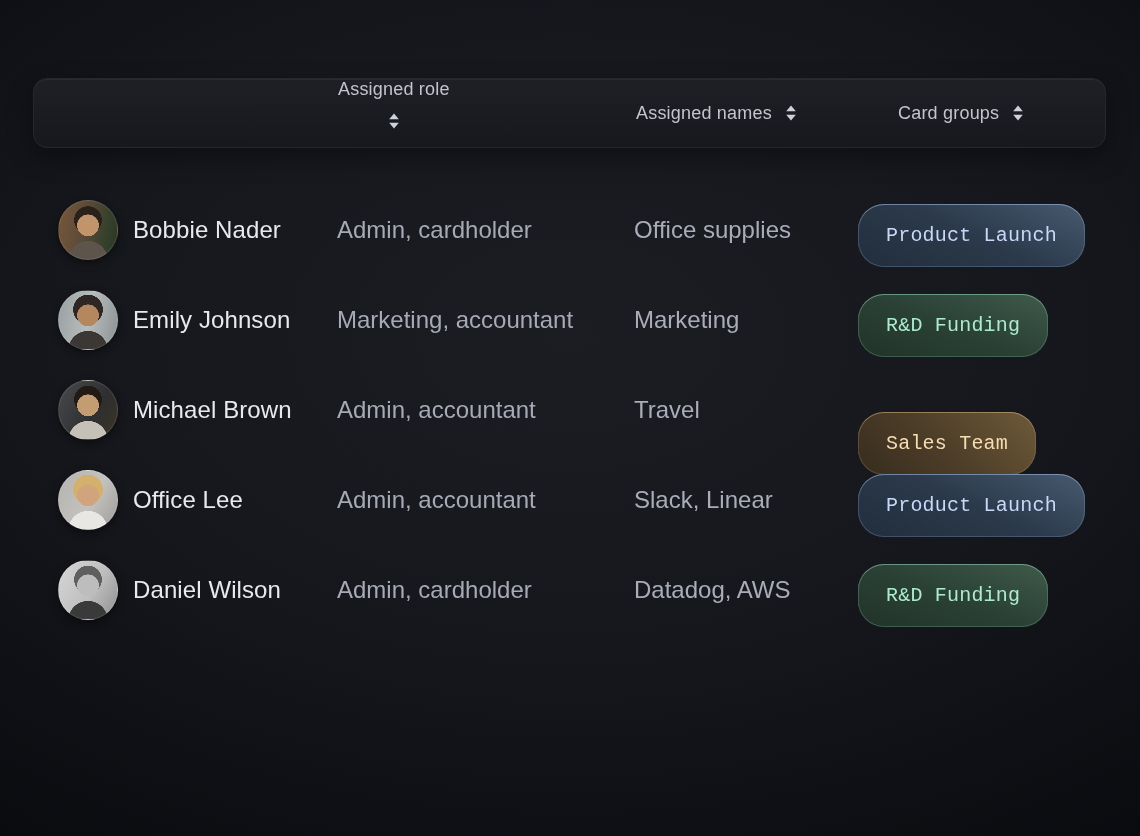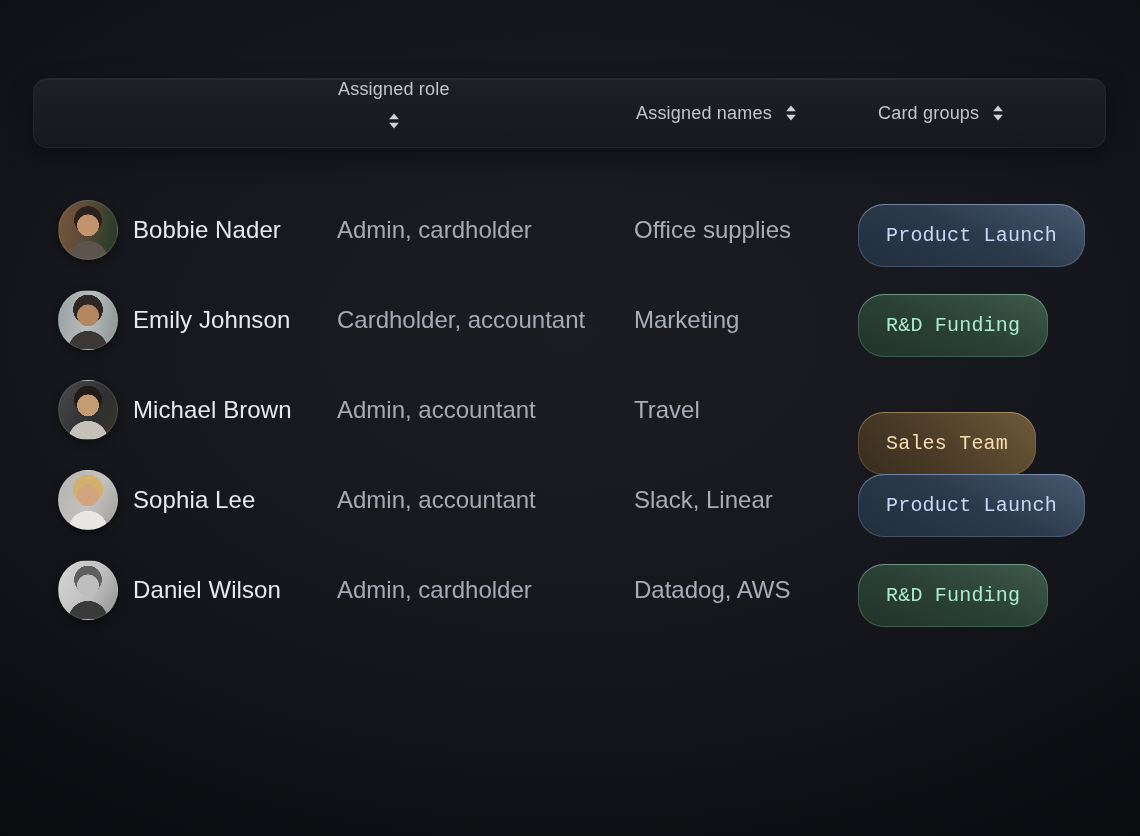--- a/index.html
+++ b/index.html
@@ -35,21 +35,21 @@
     gap: 13px;
     color: #c2c5cc;
     font-size: 18px;
     letter-spacing: 0.2px;
     cursor: pointer;
   }
   .header-cell .label { white-space: nowrap; }
   .hc-1 { left: 27px; }
   .hc-2 { left: 304px; flex-direction: column; }
   .hc-3 { left: 602px; }
-  .hc-4 { left: 844px; }
+  .hc-4 { left: 864px; }
   .sort-icon { width: 12px; height: 16px; display: block; flex: 0 0 auto; }
   .sort-icon path { fill: #cdd1d9; }
 
   
   .row {
     position: absolute;
     left: 0; width: 1140px; height: 60px;
   }
   .r-1 { top: 200px; }
   .r-2 { top: 290px; }
@@ -125,36 +125,36 @@
     <div class="avatar" style="background: radial-gradient(circle 11px at 50% 42%, #c1946c 98%, rgba(0,0,0,0) 100%), radial-gradient(circle 14px at 50% 33%, #2b211b 98%, rgba(0,0,0,0) 100%), radial-gradient(circle 20px at 50% 103%, #5d554b 98%, rgba(0,0,0,0) 100%), linear-gradient(100deg, #77573a 0%, #5a4a38 45%, #33402b 80%, #2a3623 100%);"></div>
     <div class="cell name">Bobbie Nader</div>
     <div class="cell role">Admin, cardholder</div>
     <div class="cell cards">Office supplies</div>
     <div class="badge" style="color:#c9d7f8;background:linear-gradient(205deg,#475a70 0%,#2b394a 50%,#222e3c 100%);box-shadow:inset 0 1px 0 rgba(178,200,235,0.40), inset 0 0 0 1px rgba(120,150,185,0.35);">Product Launch</div>
   </div>
 
   <div class="row r-2">
     <div class="avatar" style="background: radial-gradient(circle 11px at 50% 42%, #b5875f 98%, rgba(0,0,0,0) 100%), radial-gradient(circle 15px at 50% 32%, #2f2723 98%, rgba(0,0,0,0) 100%), radial-gradient(circle 20px at 50% 103%, #3a3734 98%, rgba(0,0,0,0) 100%), linear-gradient(100deg, #9aa0a2 0%, #b7bcbc 50%, #8d9294 100%);"></div>
     <div class="cell name">Emily Johnson</div>
-    <div class="cell role">Cardholder, accountant</div>
+    <div class="cell role">Marketing, accountant</div>
     <div class="cell cards">Marketing</div>
     <div class="badge" style="color:#abeccd;background:linear-gradient(200deg,#3f5a4b 0%,#2b4136 50%,#223328 100%);box-shadow:inset 0 1px 0 rgba(160,220,190,0.40), inset 0 0 0 1px rgba(110,170,140,0.35);">R&amp;D Funding</div>
   </div>
 
   <div class="row r-3">
     <div class="avatar" style="background: radial-gradient(circle 11px at 50% 42%, #c49c72 98%, rgba(0,0,0,0) 100%), radial-gradient(circle 14px at 50% 32%, #221b15 98%, rgba(0,0,0,0) 100%), radial-gradient(circle 20px at 50% 103%, #c6c1b7 98%, rgba(0,0,0,0) 100%), linear-gradient(120deg, #4a4a4c 0%, #2e2f31 60%, #3c3422 100%);"></div>
     <div class="cell name">Michael Brown</div>
     <div class="cell role">Admin, accountant</div>
     <div class="cell cards">Travel</div>
     <div class="badge" style="color:#f5dcb1;background:linear-gradient(225deg,#6e5a39 0%,#4c3d28 55%,#372c1d 100%);box-shadow:inset 0 1px 0 rgba(235,205,150,0.35), inset 0 0 0 1px rgba(160,130,85,0.35);margin-top:28px;">Sales Team</div>
   </div>
 
   <div class="row r-4">
     <div class="avatar" style="background: radial-gradient(circle 11px at 50% 42%, #d2a47d 98%, rgba(0,0,0,0) 100%), radial-gradient(circle 15px at 50% 32%, #d3b06c 98%, rgba(0,0,0,0) 100%), radial-gradient(circle 20px at 50% 103%, #e9e7e3 98%, rgba(0,0,0,0) 100%), linear-gradient(120deg, #b5b3b0 0%, #c4c2bf 55%, #9e9c99 100%);"></div>
-    <div class="cell name">Sophia Lee</div>
+    <div class="cell name">Office Lee</div>
     <div class="cell role">Admin, accountant</div>
     <div class="cell cards">Slack, Linear</div>
     <div class="badge" style="color:#c9d7f8;background:linear-gradient(205deg,#475a70 0%,#2b394a 50%,#222e3c 100%);box-shadow:inset 0 1px 0 rgba(178,200,235,0.40), inset 0 0 0 1px rgba(120,150,185,0.35);">Product Launch</div>
   </div>
 
   <div class="row r-5">
     <div class="avatar" style="background: radial-gradient(circle 11px at 50% 42%, #bdbdbd 98%, rgba(0,0,0,0) 100%), radial-gradient(circle 14px at 50% 32%, #5f5f5f 98%, rgba(0,0,0,0) 100%), radial-gradient(circle 20px at 50% 103%, #3a3a3a 98%, rgba(0,0,0,0) 100%), linear-gradient(120deg, #d6d6d6 0%, #bfbfbf 55%, #8f8f8f 100%);"></div>
     <div class="cell name">Daniel Wilson</div>
     <div class="cell role">Admin, cardholder</div>
     <div class="cell cards">Datadog, AWS</div>

